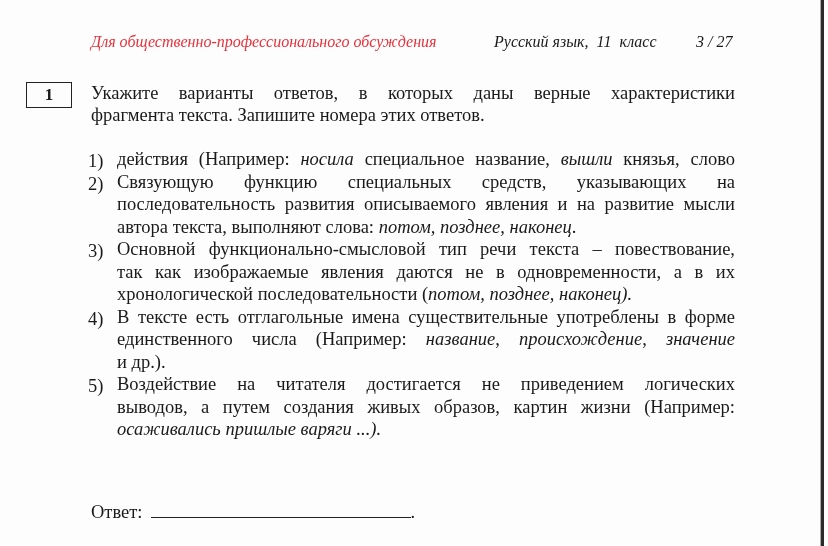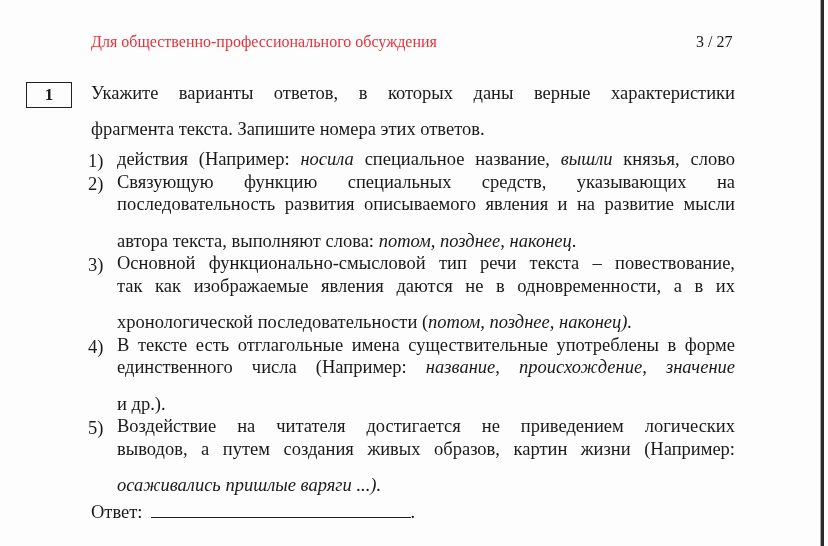--- a/index.html
+++ b/index.html
@@ -2,51 +2,52 @@
 <html><head>
 <meta charset="utf-8">
 <style>
   html, body { margin:0; padding:0; }
   body {
     width:828px; height:546px; background:#fdfdfd; position:relative; overflow:hidden;
     font-family:"Liberation Serif", "DejaVu Serif", serif; color:#1a1a1a;
   }
   .edge-bar { position:absolute; left:821px; top:0; width:3px; height:546px; background:#2a2a2a; }
   .edge-bar-shadow { position:absolute; left:820px; top:0; width:1px; height:546px; background:#aaa; }
-  .header { position:absolute; top:33px; left:91px; right:0; height:20px; font-size:16px; }
+  .header { position:absolute; top:33px; left:91px; right:0; height:20px; font-size:16px;font-style:italic; }
   .header-left { position:absolute; left:0; top:0; color:#e8303a; }
   .header-subject { position:absolute; left:403px; top:0; }
   .header-page { position:absolute; left:605px; top:0; }
   .task-box {
     position:absolute; left:26px; top:82px; width:46px; height:26px;
     border:1.5px solid #222; box-sizing:border-box;
     font-weight:bold; font-size:17px; text-align:center; line-height:24px;
   }
   .q-text {
     position:absolute; left:91px; top:82px; width:644px;
     font-size:18.5px; line-height:22px; text-align:justify;
   }
   .q-line1 { text-align:justify; text-align-last:justify; display:block; }
   .opts { position:absolute; left:85px; top:148px; width:650px; font-size:18.5px; line-height:22.5px; }
   .opt { position:relative; padding-left:32px; text-align:justify; }
   .opt-num { position:absolute; left:3px; top:2px; }
   .jl { display:block; text-align:justify; text-align-last:justify; }
-  .ll { display:block;margin-top:14px; }
+  .ll { display:block; }
   i { font-style:italic; }
   .answer { position:absolute; left:91px; top:501px; font-size:18.5px; }
   .answer-line { display:inline-block; width:260px; border-bottom:1px solid #222; height:16px; margin-left:8px; vertical-align:baseline; }
 </style>
 </head>
 <body>
 
 <div class="edge-bar-shadow"></div>
 <div class="edge-bar"></div>
 
 <div class="header">
   <span class="header-left">Для общественно-профессионального обсуждения</span>
+  <span class="header-subject" style="white-space:pre">Русский язык,  11  класс</span>
   <span class="header-page">3 / 27</span>
 </div>
 
 <div class="task-box">1</div>
 
 <div class="q-text">
   <span class="q-line1">Укажите варианты ответов, в которых даны верные характеристики</span>
   <span class="ll">фрагмента текста. Запишите номера этих ответов.</span>
 </div>
 

